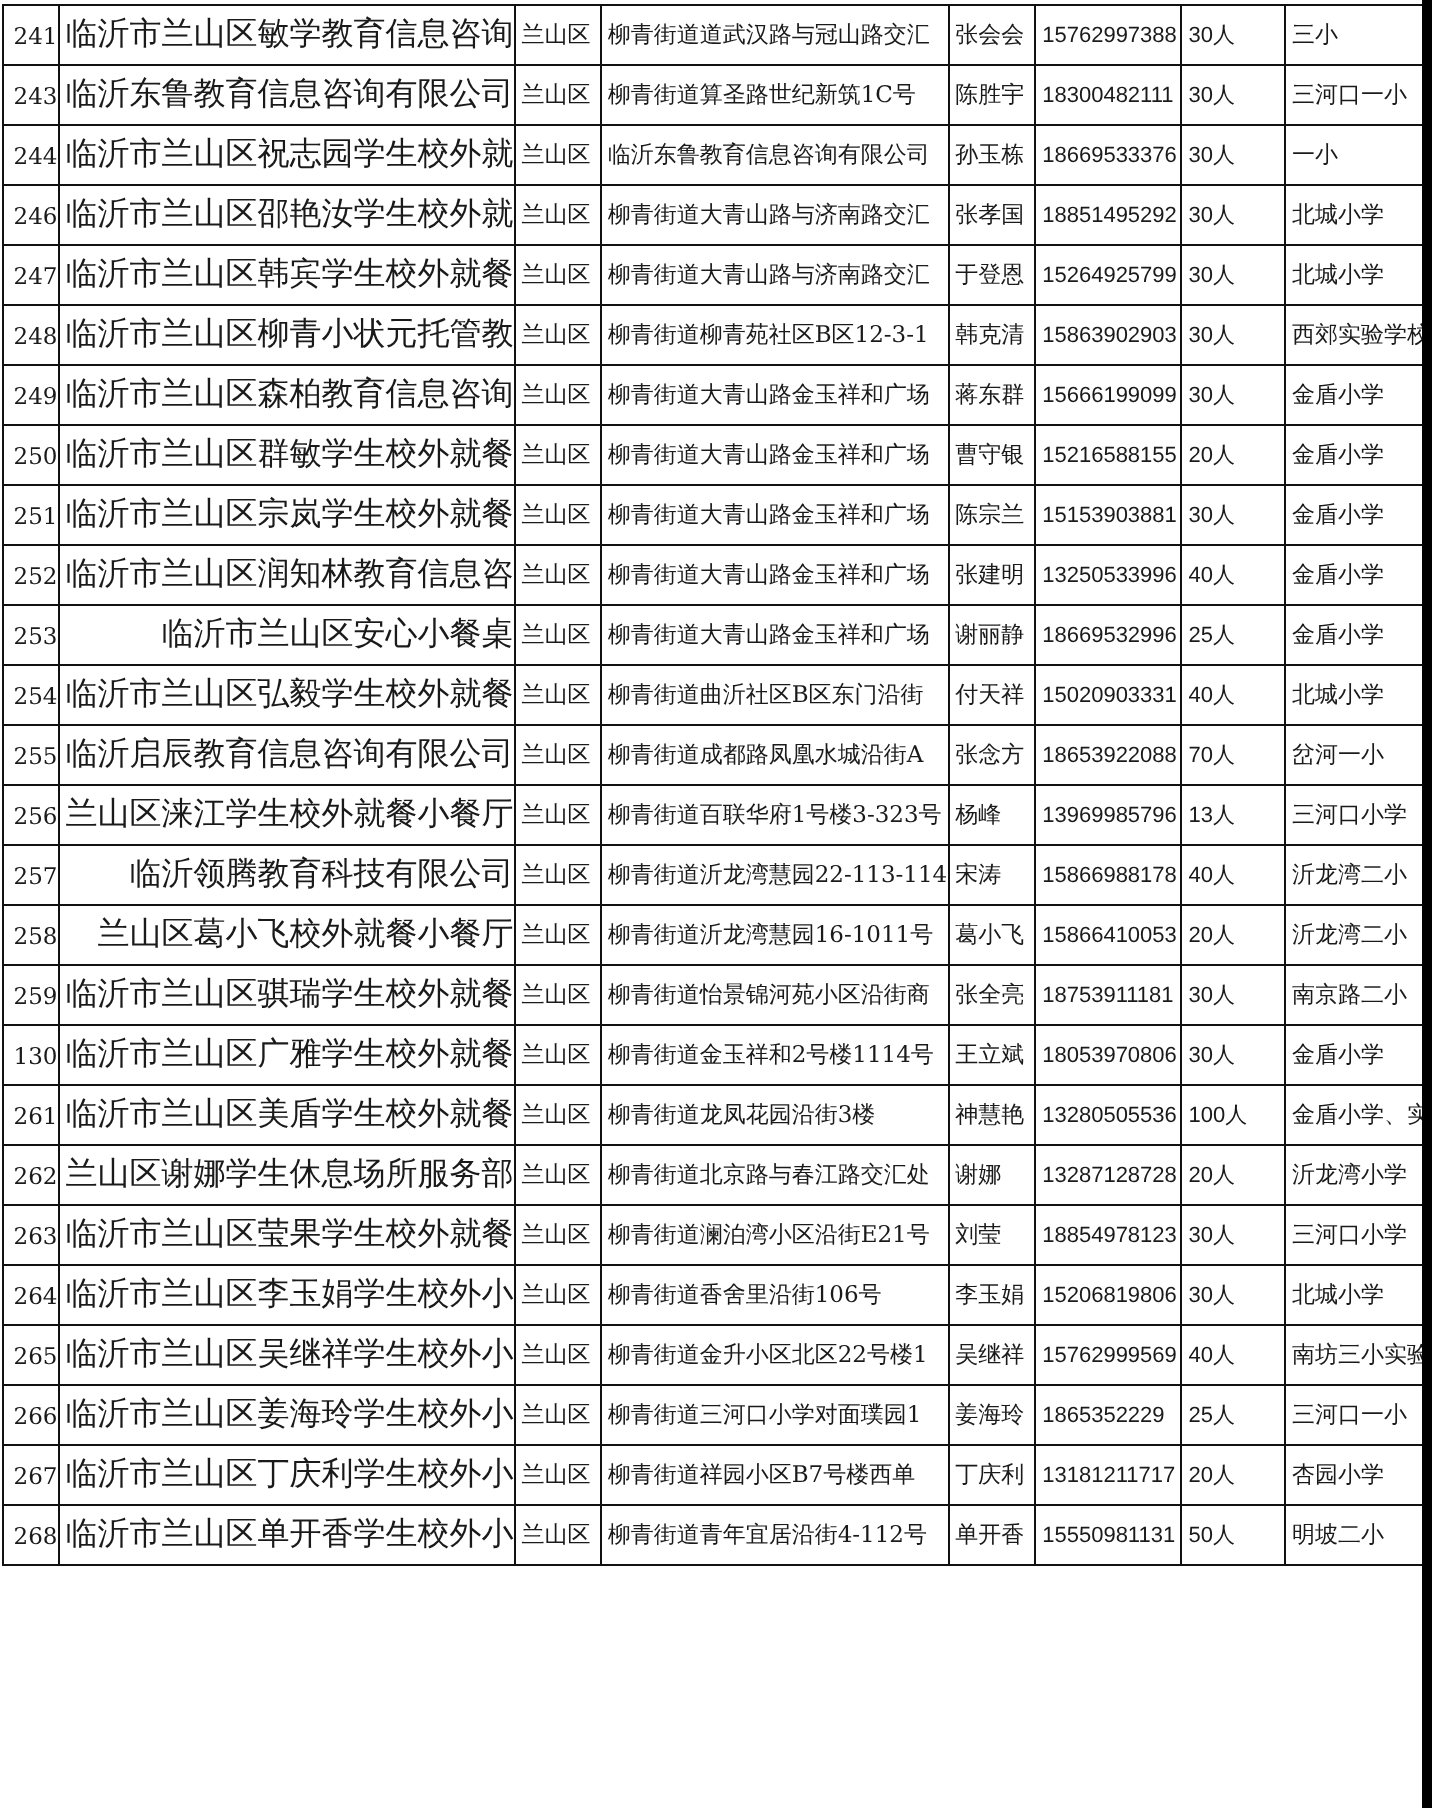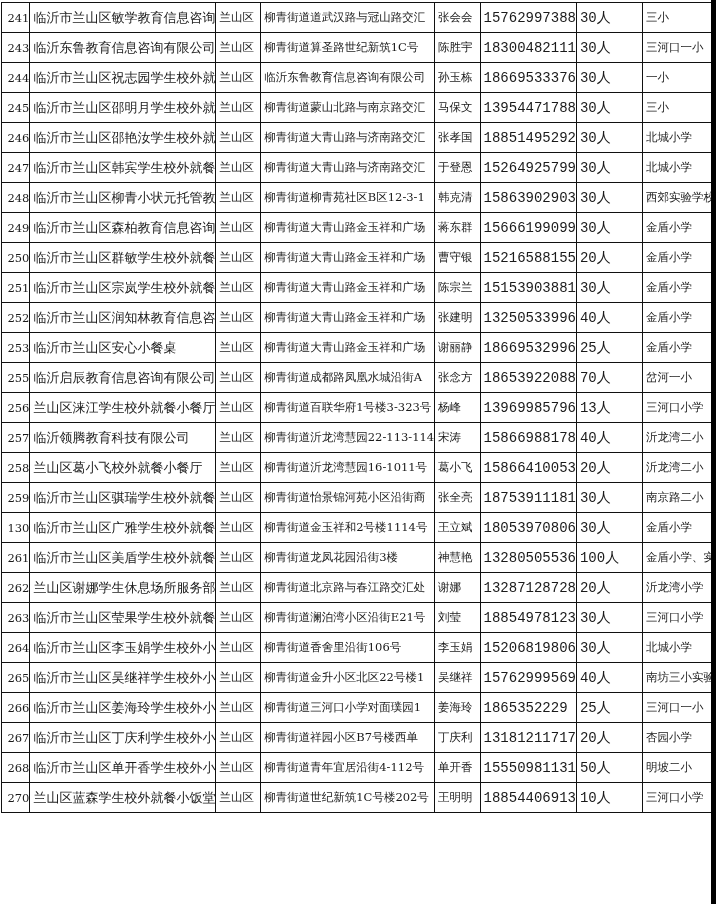--- a/index.html
+++ b/index.html
@@ -14,22 +14,22 @@
     font-family: "DejaVu Serif", "Liberation Serif", serif;
     font-size: 11.5px; color: #1a1a1a;
   }
   table.grid td {
     border: 1px solid #111;
     height: 29px; padding: 0 0 0 3px;
     white-space: nowrap; overflow: hidden;
     vertical-align: middle;
   }
   td.num { text-align: right; padding: 0 2px 0 0; }
-  td.name { font-size: 13px; }
-  td.phone, td.cap { font-family: Liberation Mono, monospace; font-size: 14px; }
+  td.name { font-size: 16px; text-align: right; }
+  td.phone, td.cap { font-family: Liberation Sans, sans-serif; font-size: 11px; }
   .right-edge {
     position: absolute; left: 711px; top: 0; width: 5px; height: 904px; background: #000;
   }
 </style>
 </head>
 <body>
 
 <div class="sheet">
   <table class="grid">
     <colgroup>
@@ -67,30 +67,20 @@
           <td class="num">244</td>
           <td class="name">临沂市兰山区祝志园学生校外就</td>
           <td class="district">兰山区</td>
           <td class="address">临沂东鲁教育信息咨询有限公司</td>
           <td class="contact">孙玉栋</td>
           <td class="phone">18669533376</td>
           <td class="cap">30人</td>
           <td class="school">一小</td>
         </tr>
         <tr>
-          <td class="num">245</td>
-          <td class="name">临沂市兰山区邵明月学生校外就</td>
-          <td class="district">兰山区</td>
-          <td class="address">柳青街道蒙山北路与南京路交汇</td>
-          <td class="contact">马保文</td>
-          <td class="phone">13954471788</td>
-          <td class="cap">30人</td>
-          <td class="school">三小</td>
-        </tr>
-        <tr>
           <td class="num">246</td>
           <td class="name">临沂市兰山区邵艳汝学生校外就</td>
           <td class="district">兰山区</td>
           <td class="address">柳青街道大青山路与济南路交汇</td>
           <td class="contact">张孝国</td>
           <td class="phone">18851495292</td>
           <td class="cap">30人</td>
           <td class="school">北城小学</td>
         </tr>
         <tr>
@@ -155,20 +145,30 @@
         </tr>
         <tr>
           <td class="num">253</td>
           <td class="name">临沂市兰山区安心小餐桌</td>
           <td class="district">兰山区</td>
           <td class="address">柳青街道大青山路金玉祥和广场</td>
           <td class="contact">谢丽静</td>
           <td class="phone">18669532996</td>
           <td class="cap">25人</td>
           <td class="school">金盾小学</td>
+        </tr>
+        <tr>
+          <td class="num">254</td>
+          <td class="name">临沂市兰山区弘毅学生校外就餐</td>
+          <td class="district">兰山区</td>
+          <td class="address">柳青街道曲沂社区B区东门沿街</td>
+          <td class="contact">付天祥</td>
+          <td class="phone">15020903331</td>
+          <td class="cap">40人</td>
+          <td class="school">北城小学</td>
         </tr>
         <tr>
           <td class="num">255</td>
           <td class="name">临沂启辰教育信息咨询有限公司</td>
           <td class="district">兰山区</td>
           <td class="address">柳青街道成都路凤凰水城沿街A</td>
           <td class="contact">张念方</td>
           <td class="phone">18653922088</td>
           <td class="cap">70人</td>
           <td class="school">岔河一小</td>
@@ -295,27 +295,17 @@
         </tr>
         <tr>
           <td class="num">268</td>
           <td class="name">临沂市兰山区单开香学生校外小</td>
           <td class="district">兰山区</td>
           <td class="address">柳青街道青年宜居沿街4-112号</td>
           <td class="contact">单开香</td>
           <td class="phone">15550981131</td>
           <td class="cap">50人</td>
           <td class="school">明坡二小</td>
-        </tr>
-        <tr>
-          <td class="num">270</td>
-          <td class="name">兰山区蓝森学生校外就餐小饭堂</td>
-          <td class="district">兰山区</td>
-          <td class="address">柳青街道世纪新筑1C号楼202号</td>
-          <td class="contact">王明明</td>
-          <td class="phone">18854406913</td>
-          <td class="cap">10人</td>
-          <td class="school">三河口小学</td>
         </tr>
       </tbody>
   </table>
   <div class="right-edge"></div>
 </div>
 
 </body></html>

